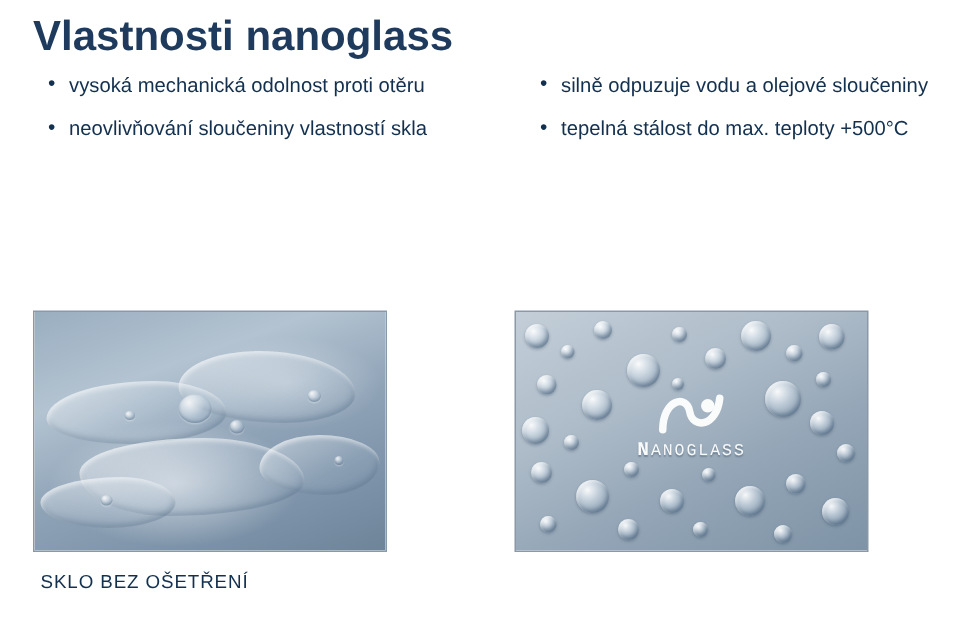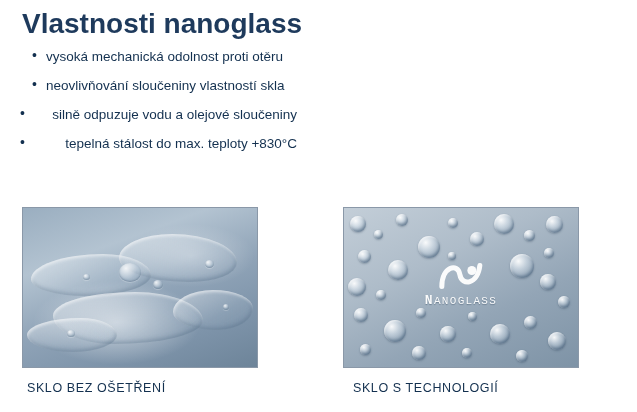--- a/index.html
+++ b/index.html
@@ -30,33 +30,32 @@
     color: #1e3a5c;
     letter-spacing: 0px;
     white-space: nowrap;
   }
   .columns {
     position: absolute;
     left: 0;
     top: 48px;
     width: 637px;
     display: flex;
-    flex-direction: column;
+    flex-direction: row;
   }
   .col {
     box-sizing: border-box;
   }
   .col-left {
     width: 340px;
     padding-left: 30px;
   }
   .col-right {
     width: 297px;
     padding-left: 18px;
-    text-align: right;
   }
   ul.bullets {
     list-style: none;
     margin: 0;
     padding: 0;
   }
   ul.bullets li {
     position: relative;
     padding-left: 16px;
     margin-bottom: 12px;
@@ -184,21 +183,21 @@
     <div class="col col-left">
       <ul class="bullets">
         <li>vysoká mechanická odolnost proti otěru</li>
         <li>neovlivňování sloučeniny vlastností skla</li>
       </ul>
     </div>
 
     <div class="col col-right">
       <ul class="bullets">
         <li>silně odpuzuje vodu a olejové sloučeniny</li>
-        <li>tepelná stálost do max. teploty +830°C</li>
+        <li>tepelná stálost do max. teploty +500°C</li>
       </ul>
     </div>
 
   </div>
 
   <div class="images">
 
     <div class="img-box img-left">
       <div class="glass-untreated">
         <div class="film f1"></div>
@@ -257,15 +256,14 @@
             </svg>
           </span>
           <div class="logo-text"><b>N</b><span>ANOGLASS</span></div>
         </div>
       </div>
     </div>
 
   </div>
 
   <div class="caption cap-left">SKLO BEZ OŠETŘENÍ</div>
-  <div class="caption cap-right">SKLO S TECHNOLOGIÍ</div>
 
 </div>
 
 </body></html>

